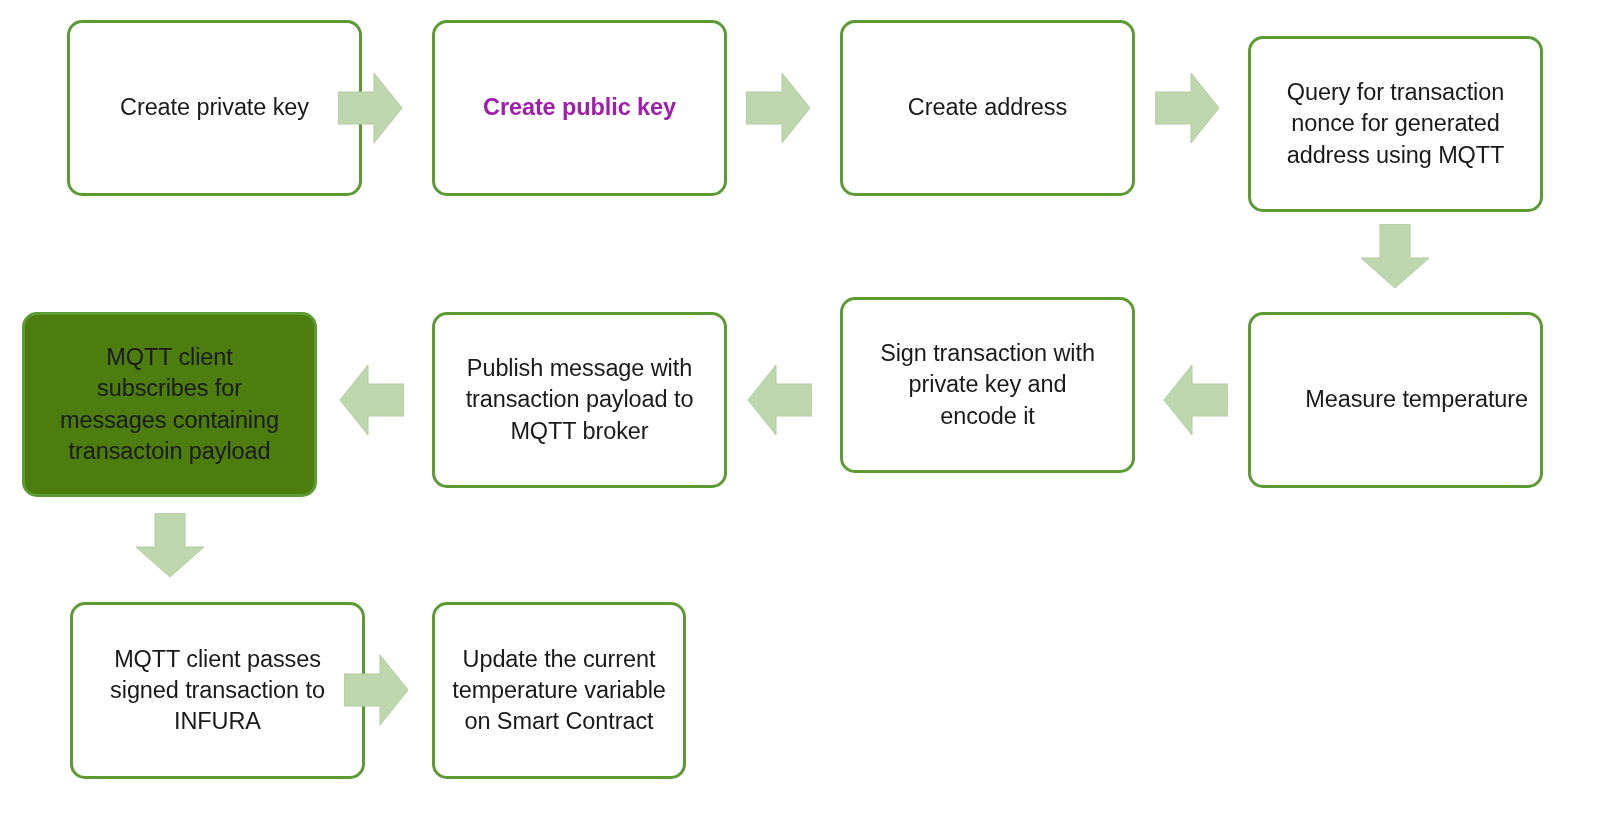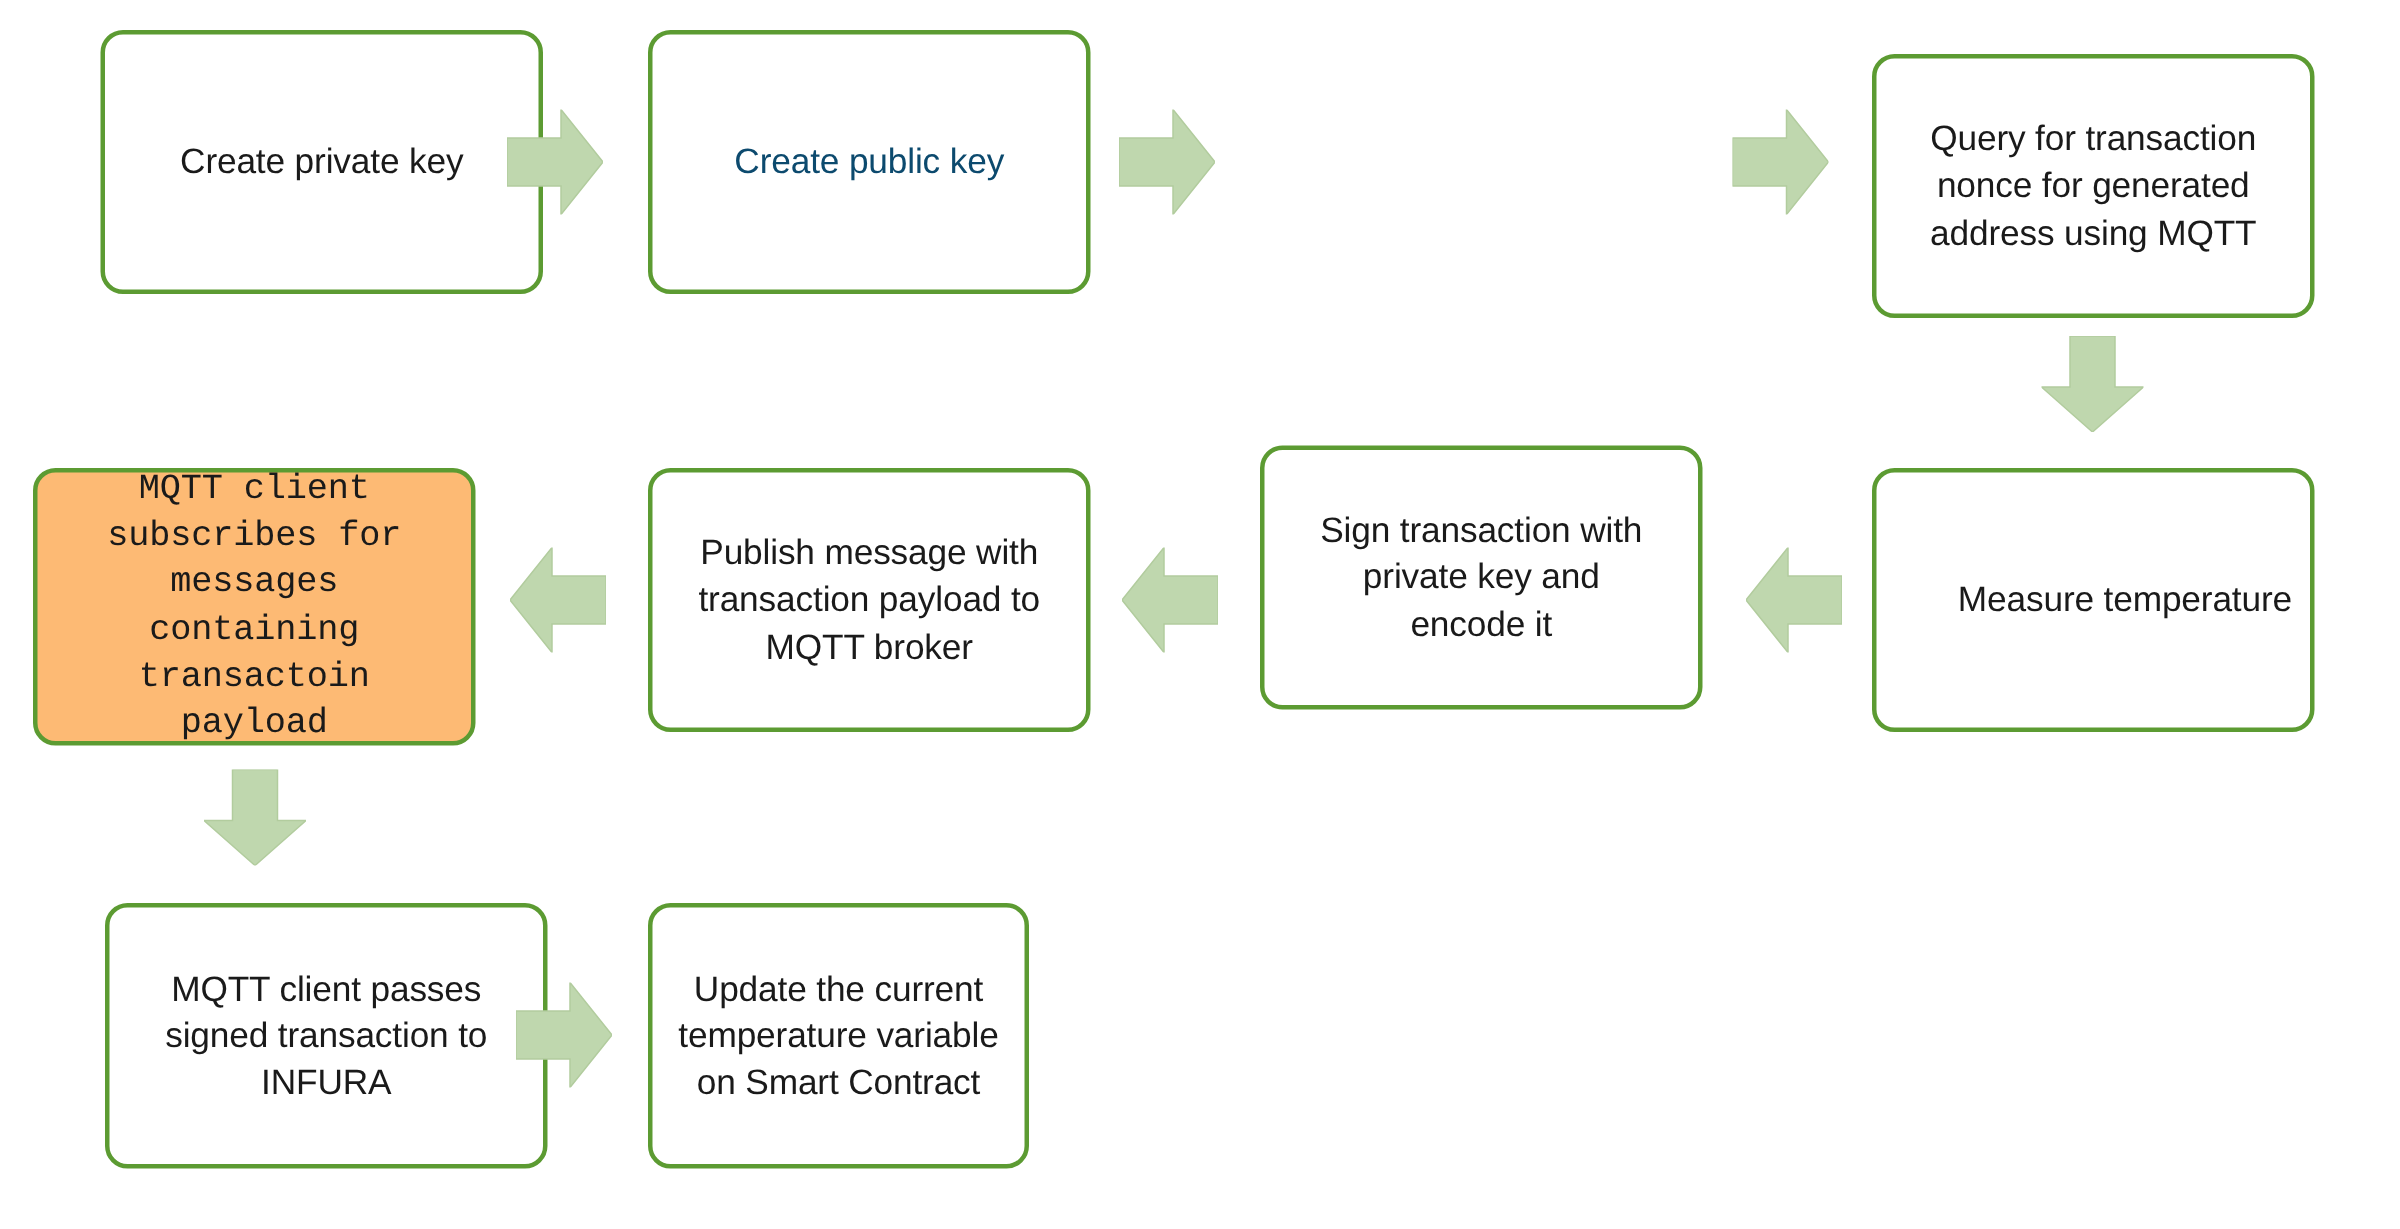--- a/index.html
+++ b/index.html
@@ -60,49 +60,52 @@
     <span class="node-label" style="color: rgb(26, 26, 26);">Create private key</span>
   </div>
 
   <div class="arrow" style="left: 338px; top: 73px; width: 64px; height: 70px; --arrow-fill: #BFD7AE; --arrow-stroke: #B2CC9E;">
     <svg viewBox="0 0 64 70" preserveAspectRatio="none" aria-hidden="true">
       <polygon points="0,19 36,19 36,0 64,35 36,70 36,51 0,51"></polygon>
     </svg>
   </div>
 
   <div class="node" style="left: 432px; top: 20px; width: 295px; height: 176px; --stroke: #5C9B32; background: rgb(255, 255, 255);">
-    <span class="node-label" style="color: #0c4a6e;">Create public key</span>
+    <span class="node-label" style="color: #a21caf; font-weight: bold;">Create public key</span>
   </div>
 
   <div class="arrow" style="left: 746px; top: 73px; width: 64px; height: 70px; --arrow-fill: #BFD7AE; --arrow-stroke: #B2CC9E;">
     <svg viewBox="0 0 64 70" preserveAspectRatio="none" aria-hidden="true">
       <polygon points="0,19 36,19 36,0 64,35 36,70 36,51 0,51"></polygon>
     </svg>
   </div>
 
+  <div class="node" style="left: 840px; top: 20px; width: 295px; height: 176px; --stroke: #5C9B32; background: rgb(255, 255, 255);">
+    <span class="node-label" style="color: rgb(26, 26, 26);">Create address</span>
+  </div>
 
   <div class="arrow" style="left: 1155px; top: 73px; width: 64px; height: 70px; --arrow-fill: #BFD7AE; --arrow-stroke: #B2CC9E;">
     <svg viewBox="0 0 64 70" preserveAspectRatio="none" aria-hidden="true">
       <polygon points="0,19 36,19 36,0 64,35 36,70 36,51 0,51"></polygon>
     </svg>
   </div>
 
   <div class="node" style="left: 1248px; top: 36px; width: 295px; height: 176px; --stroke: #5C9B32; background: rgb(255, 255, 255);">
     <span class="node-label" style="color: rgb(26, 26, 26);">Query for transaction
 nonce for generated
 address using MQTT</span>
   </div>
 
   <div class="arrow" style="left: 1361px; top: 224px; width: 68px; height: 64px; --arrow-fill: #BFD7AE; --arrow-stroke: #B2CC9E;">
     <svg viewBox="0 0 68 64" preserveAspectRatio="none" aria-hidden="true">
       <polygon points="19,0 49,0 49,34 68,34 34,64 0,34 19,34"></polygon>
     </svg>
   </div>
 
-  <div class="node" style="left: 22px; top: 312px; width: 295px; height: 185px; --stroke: #5C9B32; background: #fdba74; font-family: Liberation Mono, monospace;">
+  <div class="node" style="left: 22px; top: 312px; width: 295px; height: 185px; --stroke: #5C9B32; background: #4d7c0f;">
     <span class="node-label" style="color: rgb(26, 26, 26);">MQTT client
 subscribes for
 messages containing
 transactoin payload</span>
   </div>
 
   <div class="arrow" style="left: 340px; top: 365px; width: 64px; height: 70px; --arrow-fill: #BFD7AE; --arrow-stroke: #B2CC9E;">
     <svg viewBox="0 0 64 70" preserveAspectRatio="none" aria-hidden="true">
       <polygon points="64,19 28,19 28,0 0,35 28,70 28,51 64,51"></polygon>
     </svg>

